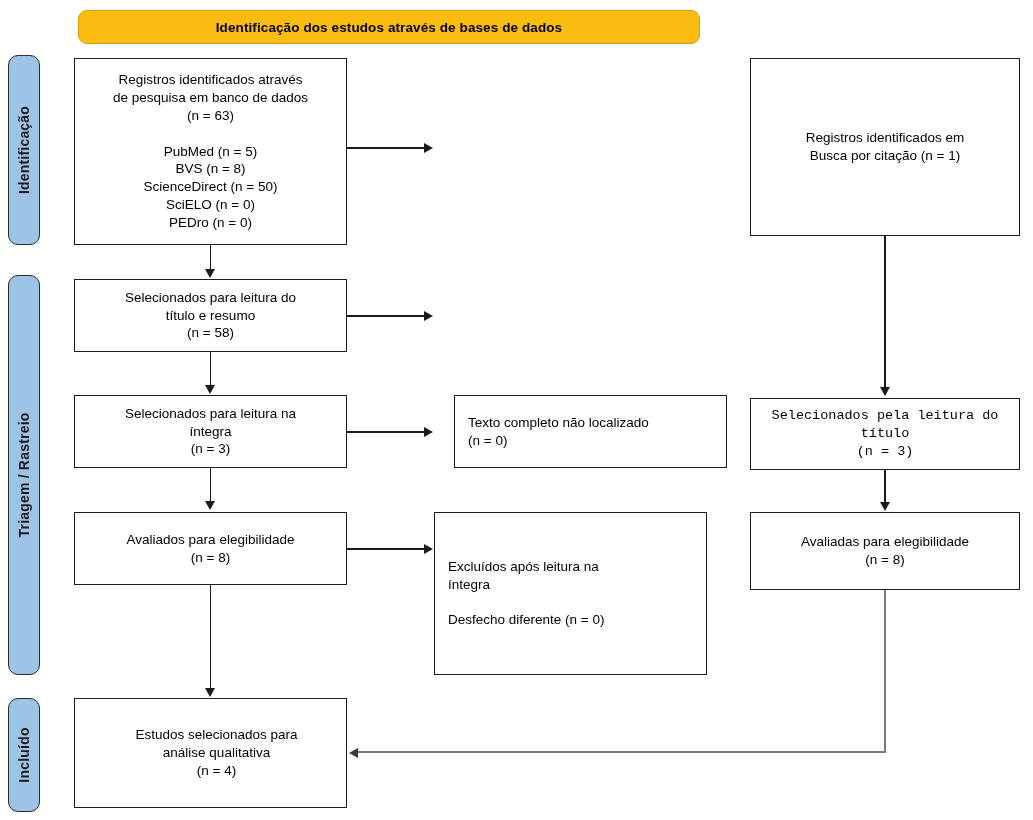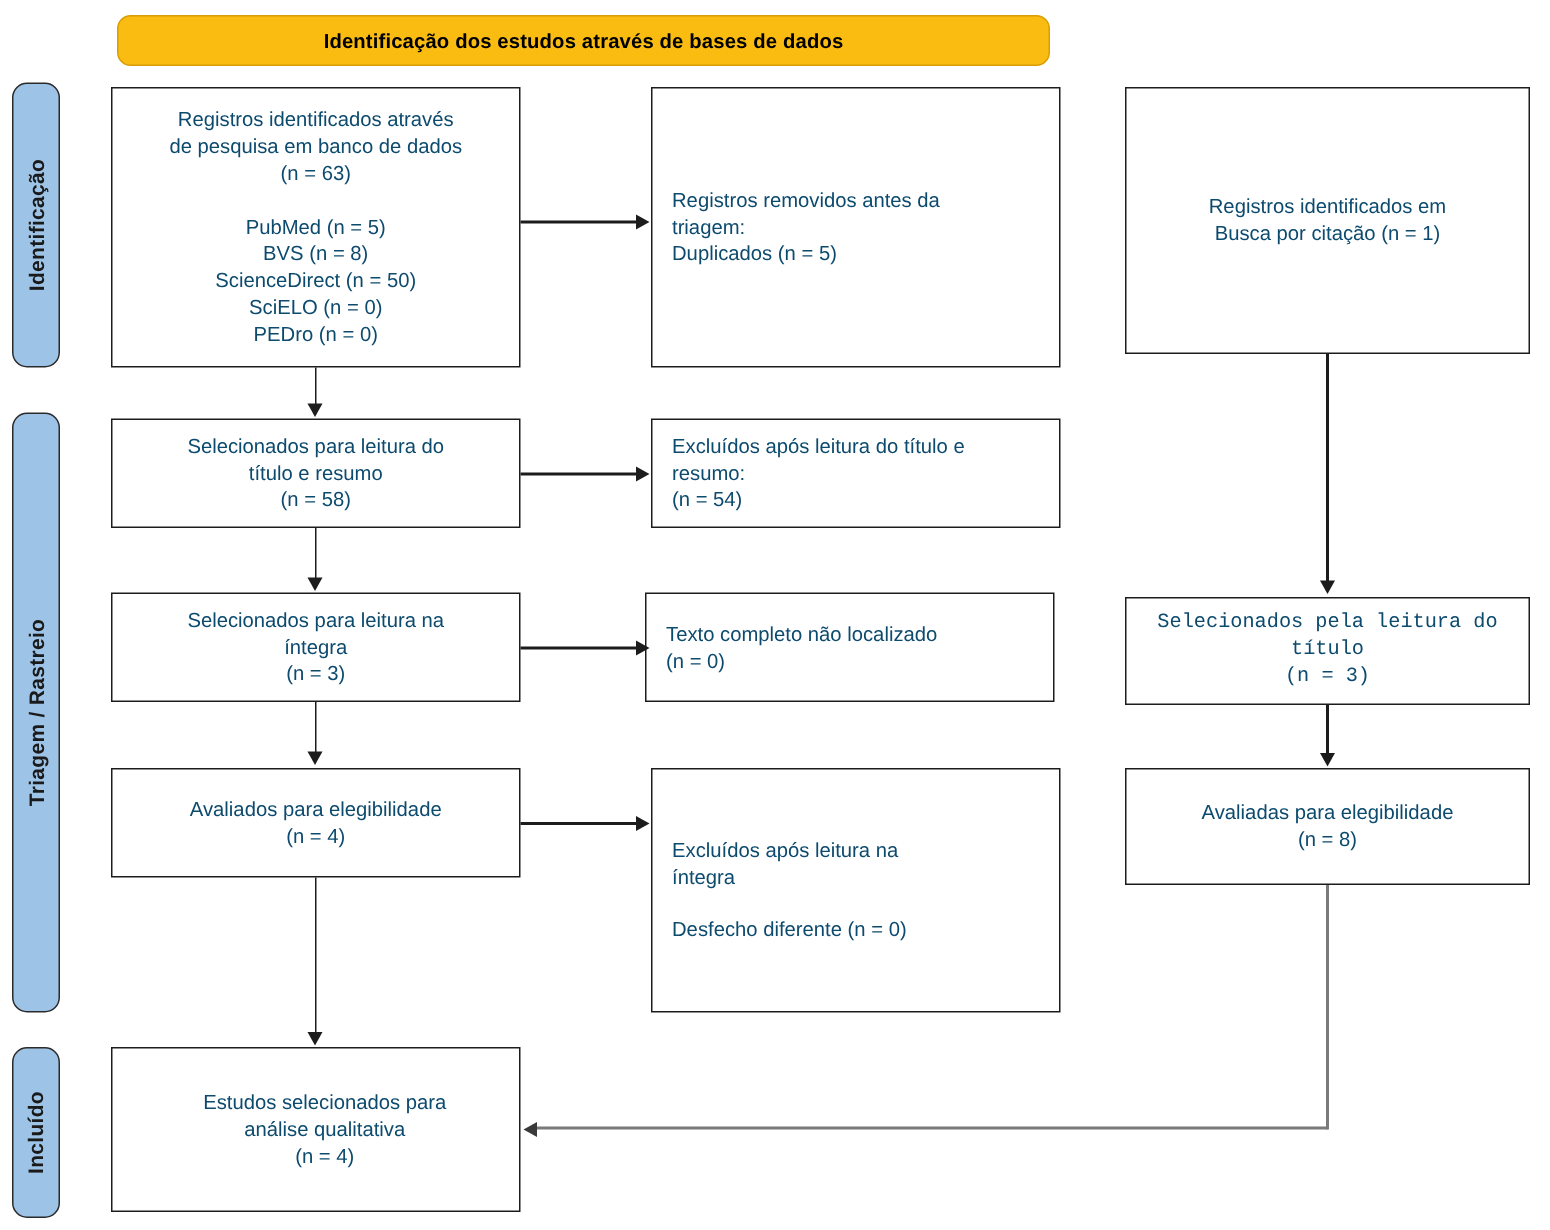--- a/index.html
+++ b/index.html
@@ -61,21 +61,21 @@
   .box {
     position: absolute;
     background: #ffffff;
     border: 1.6px solid #1c1c1c;
     box-sizing: border-box;
     display: flex;
     flex-direction: column;
     justify-content: center;
     font-size: 13.5px;
     line-height: 1.33;
-    color: #0c4a6e;
+    color: #000000;
   }
   .box .inner {
     padding: 0 10px;
     white-space: pre-line;
   }
   .box.center .inner { text-align: center; }
   .box.left   .inner { text-align: left; padding-left: 13px; }
 
   
   .hline, .vline {
@@ -148,42 +148,32 @@
   </div>
 
   <div class="box center" style="left:74px; top:395px; width:273px; height:73px;">
     <div class="inner">Selecionados para leitura na
 íntegra
 (n = 3)</div>
   </div>
 
   <div class="box center" style="left:74px; top:512px; width:273px; height:73px;">
     <div class="inner">Avaliados para elegibilidade
-(n = 4)</div>
+(n = 8)</div>
   </div>
 
   <div class="box center" style="left:74px; top:698px; width:273px; height:110px;padding-left:12px;">
     <div class="inner">Estudos selecionados para
 análise qualitativa
 (n = 4)</div>
   </div>
 
-  <div class="box left" style="left:434px; top:58px; width:273px; height:187px;">
-    <div class="inner">Registros removidos antes da
-triagem:
-      Duplicados (n = 5)</div>
-  </div>
-
-  <div class="box left" style="left:434px; top:279px; width:273px; height:73px;">
-    <div class="inner">Excluídos após leitura do título e
-resumo:
-(n = 54)</div>
-  </div>
-
-  <div class="box left" style="left:430px; top:395px; width:273px; height:73px;">
+
+
+  <div class="box left" style="left:454px; top:395px; width:273px; height:73px;">
     <div class="inner">Texto completo não localizado
 (n = 0)</div>
   </div>
 
   <div class="box left" style="left:434px; top:512px; width:273px; height:163px;">
     <div class="inner">Excluídos após leitura na
 íntegra
 
 Desfecho diferente (n = 0)</div>
   </div>

